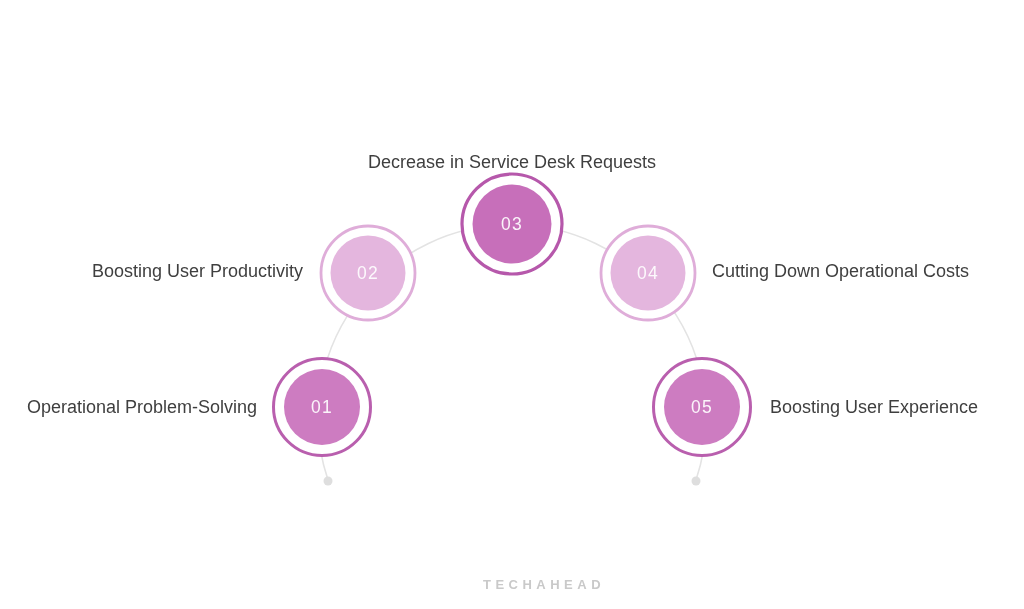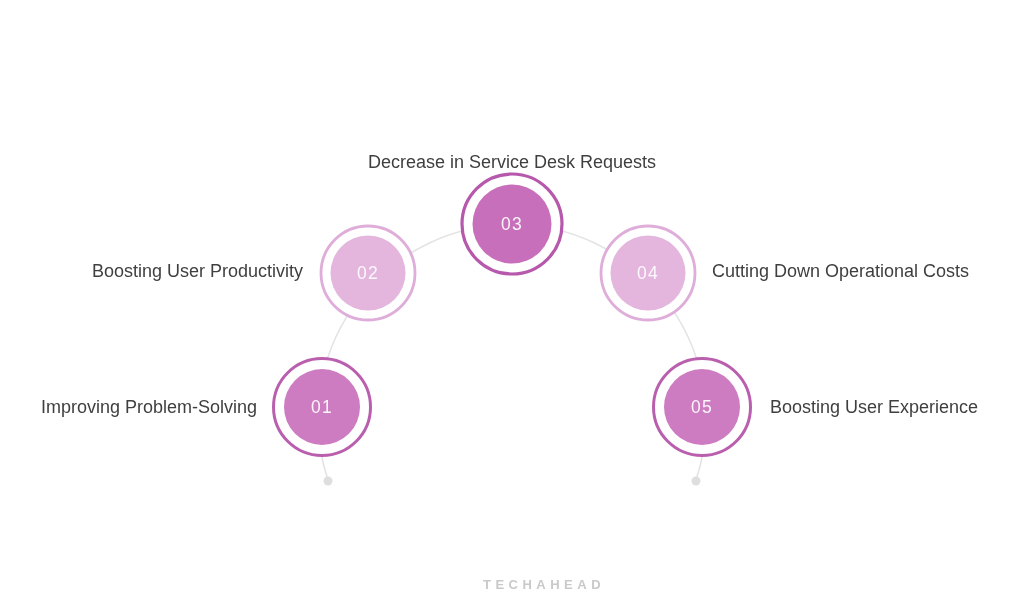--- a/index.html
+++ b/index.html
@@ -79,19 +79,19 @@
       <text class="node-number" x="702" y="413" text-anchor="middle" fill="#ffffff">05</text>
     </g>
   </svg>
 
   <div class="label label-center" style="top: 150px; color: rgb(63, 63, 63);">Decrease in Service Desk Requests</div>
 
   <div class="label label-right" style="top: 259px; right: 721px; color: rgb(63, 63, 63);">Boosting User Productivity</div>
 
   <div class="label" style="top: 259px; left: 712px; color: rgb(63, 63, 63);">Cutting Down Operational Costs</div>
 
-  <div class="label label-right" style="top: 395px; right: 767px; color: rgb(63, 63, 63);">Improving Problem-Solving</div>
+  <div class="label label-right" style="top: 395px; right: 767px; color: rgb(63, 63, 63);">Operational Problem-Solving</div>
 
   <div class="label" style="top: 395px; left: 770px; color: rgb(63, 63, 63);">Boosting User Experience</div>
 
   <div class="logo" style="color: rgb(201, 201, 201);">TECHAHEAD</div>
 
 </div>
 
 </body></html>

